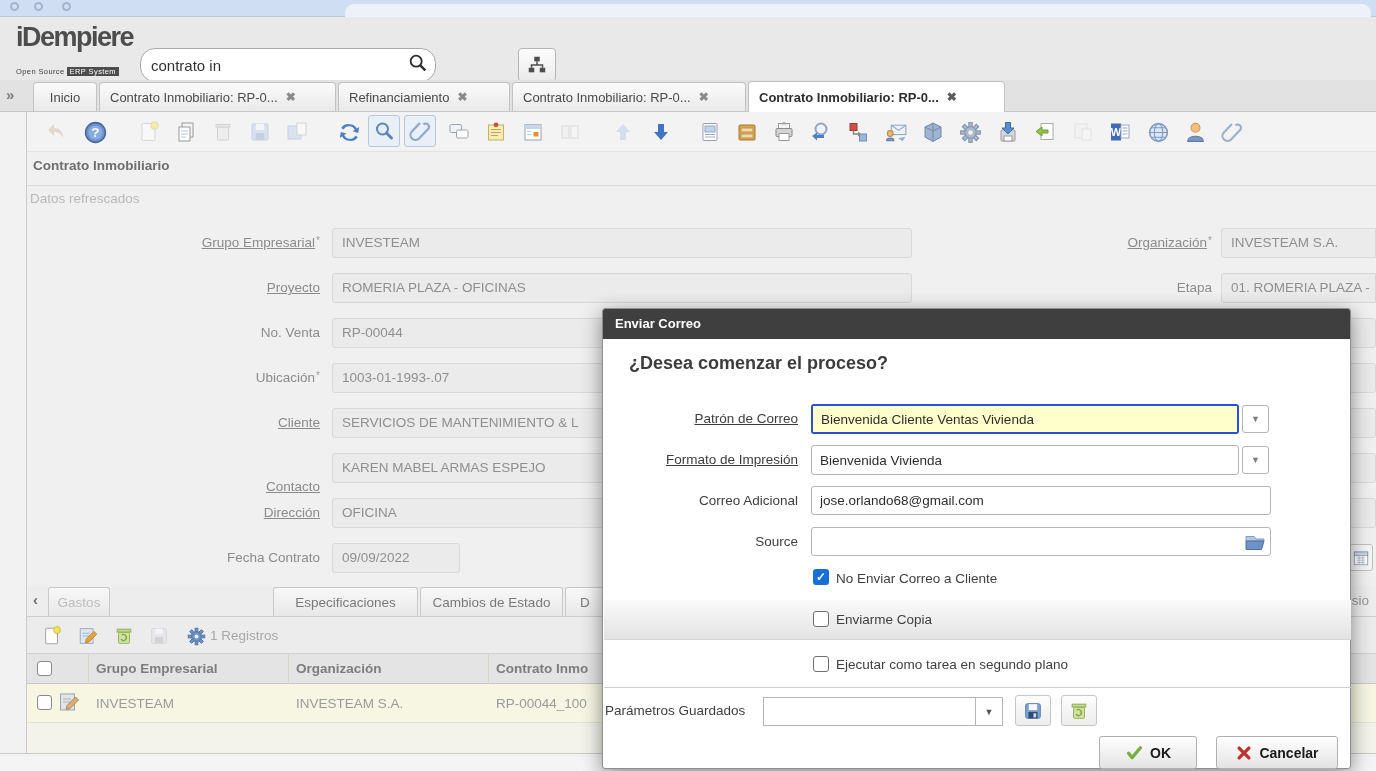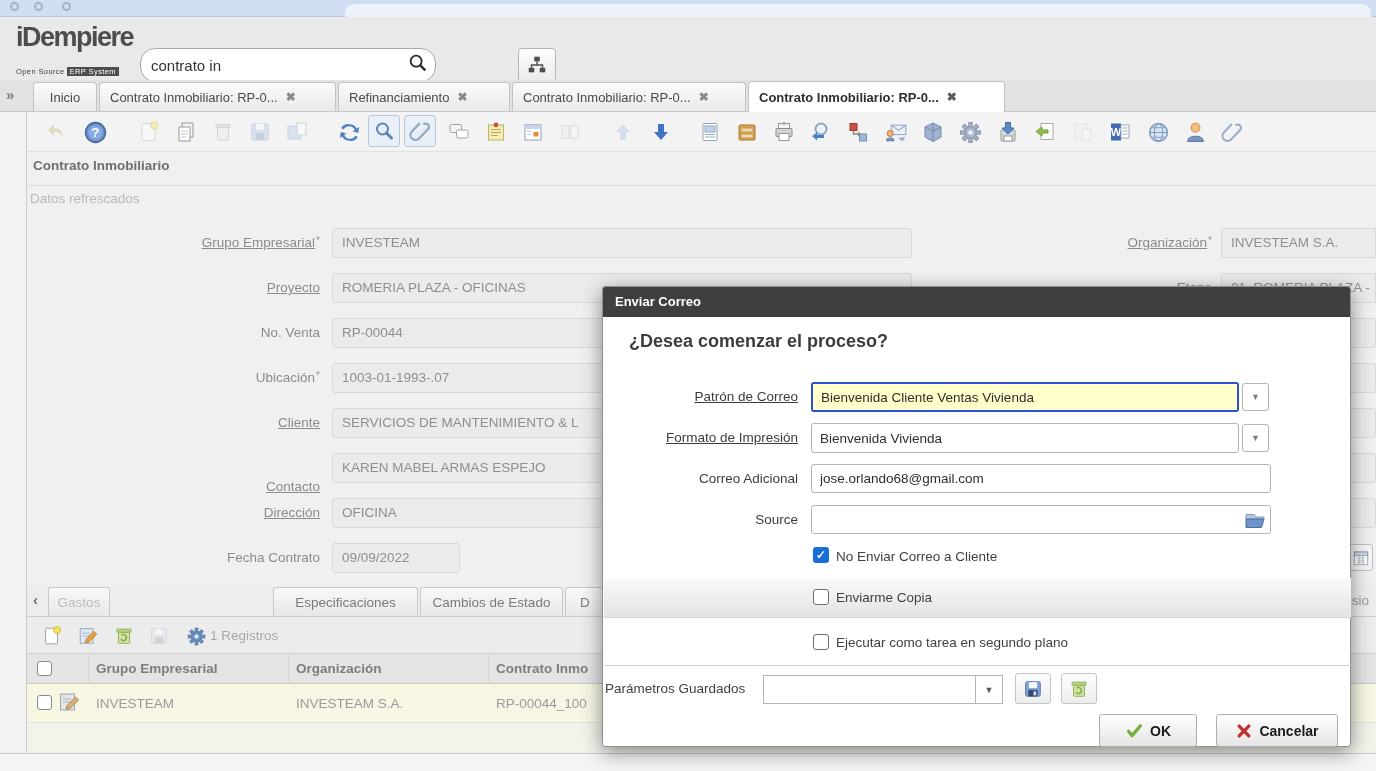--- a/index.html
+++ b/index.html
@@ -68,21 +68,21 @@
   .thead { left:27px; top:653px; width:1349px; height:31px; background:#e4e4e4; border-top:1px solid #d0d0d0; border-bottom:1px solid #c8c8c8; }
   .th { top:661px; font-size:13.5px; font-weight:bold; color:#7d7d7d; white-space:nowrap; }
   .col-sep { top:653px; width:1px; height:70px; background:#d4d4c8; }
   .trow { left:27px; top:684px; width:1349px; height:39px; background:#f6f6e3; border-bottom:1px solid #e3e3d2; }
   .td { top:696px; font-size:13.5px; color:#9b9b9b; white-space:nowrap; }
   .below-row { left:27px; top:723px; width:1349px; height:30px; background:#f3f3ec; }
   .chk { width:15px; height:15px; background:#fff; border:1.5px solid #8a8a8a; border-radius:3px; }
   .bottom-strip { left:0; top:753px; width:1376px; height:18px; background:#f4f4f4; border-top:1px solid #c9c9c9; }
 
   
-  .dialog { left:602px; top:286px; width:749px; height:461px; background:#fff; border:1px solid #8f8f8f; border-radius:3px; box-shadow:0 5px 20px rgba(0,0,0,.45); z-index:10;padding-left:40px; }
+  .dialog { left:602px; top:308px; width:749px; height:461px; background:#fff; border:1px solid #8f8f8f; border-radius:3px; box-shadow:0 5px 20px rgba(0,0,0,.45); z-index:10;padding-left:40px; }
   .dlg-header { left:0; top:0; width:747px; height:30px; background:#3f3f3f; border-radius:2px 2px 0 0; color:#fff; font-size:13px; font-weight:bold; line-height:30px; padding-left:12px; }
   .dlg-question { left:26px; top:44px; font-size:18px; font-weight:bold; color:#3c3c3c; }
   .d-label { font-size:13.5px; color:#3d3d3d; text-align:right; white-space:nowrap; }
   .d-label.lnk { text-decoration:underline;text-align:right; }
   .combo-main { height:30px; border:1px solid #b5b5b5; border-radius:3px; background:#fff; }
   .combo-main input { width:100%; height:100%; border:none; outline:none; background:transparent; font-family:"Liberation Sans",sans-serif; font-size:13.5px; color:#2e2e2e; padding:0 8px; }
   .combo-main.hl { background:#ffffcc; border:2px solid #2b50d6; }
   .combo-main.hl input { background:#ffffcc; }
   .drop-btn { width:27px; height:28px; border:1px solid #b5b5b5; border-radius:3px; background:#fff; display:flex; align-items:center; justify-content:center; color:#7e7e7e; font-size:9px; }
   .d-input { height:29px; border:1px solid #b5b5b5; border-radius:3px; font-family:"Liberation Sans",sans-serif; font-size:13.5px; color:#2e2e2e; padding:0 8px; outline:none; background:#fff; }

